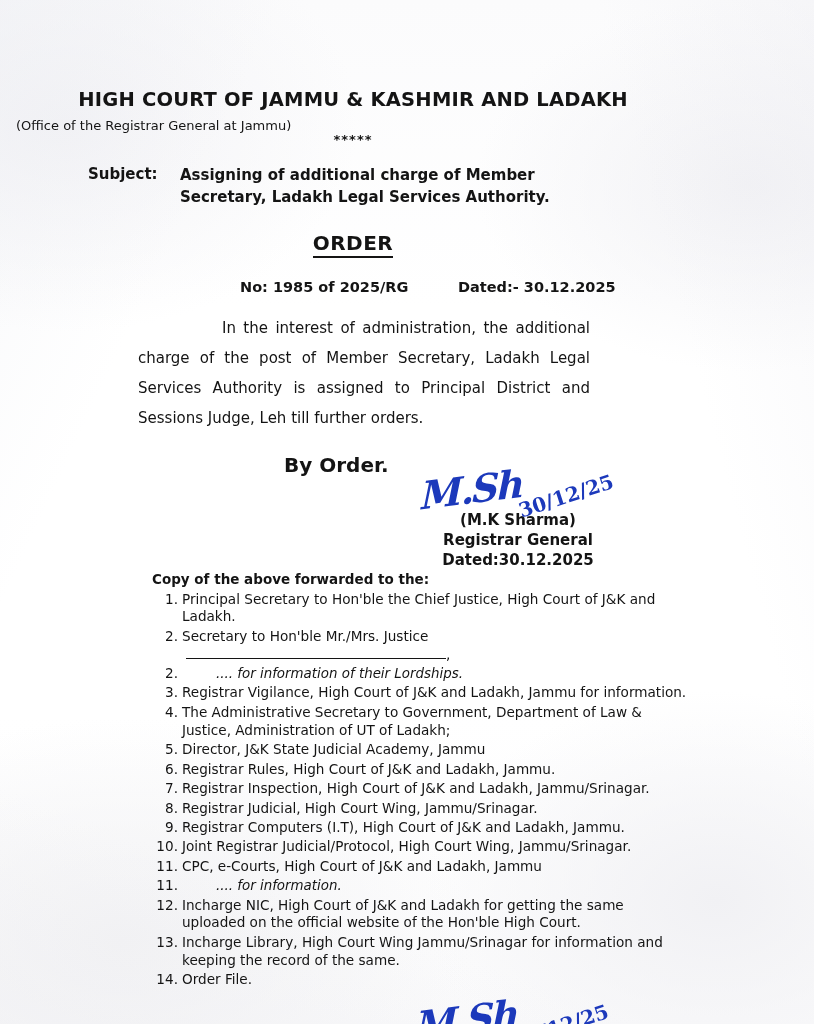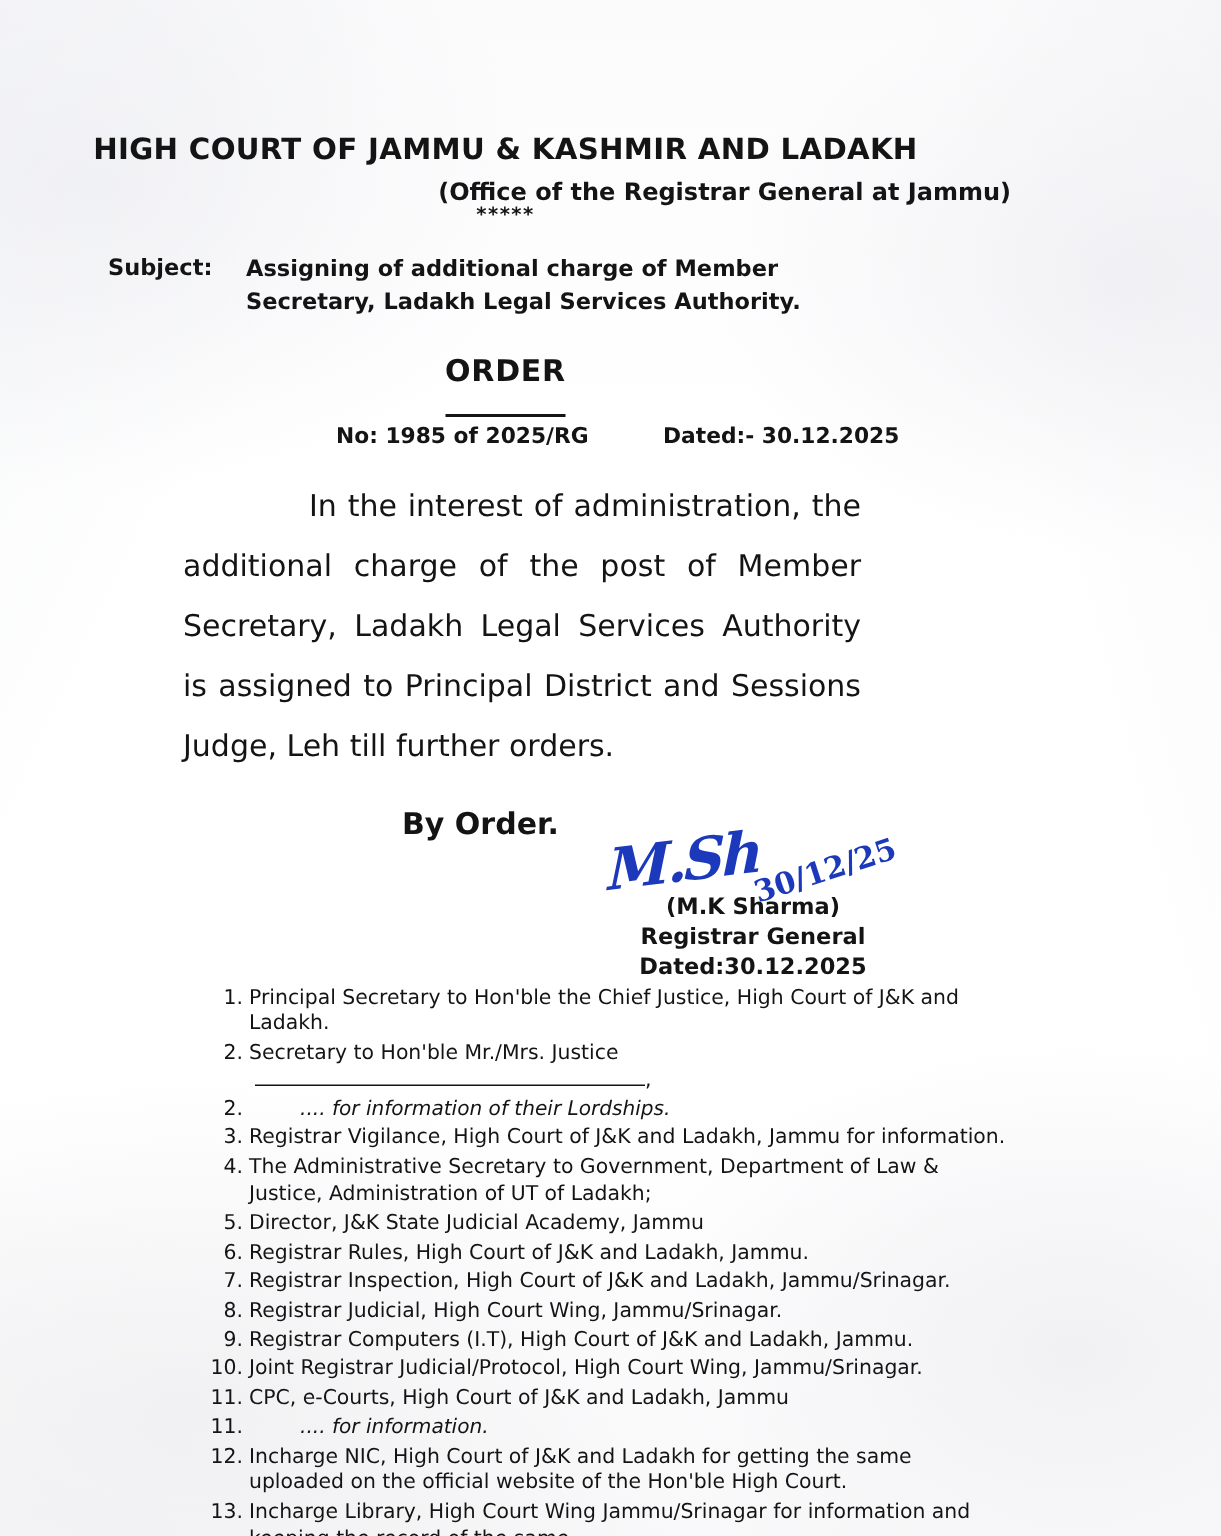--- a/index.html
+++ b/index.html
@@ -30,37 +30,37 @@
     position: absolute;
     inset: 0;
     pointer-events: none;
     background:
       linear-gradient(115deg, rgba(230,232,238,0.30) 0%, rgba(255,255,255,0) 22%),
       linear-gradient(255deg, rgba(232,232,238,0.28) 0%, rgba(255,255,255,0) 20%),
       linear-gradient(20deg, rgba(236,236,240,0.35) 0%, rgba(255,255,255,0) 18%);
   }
   .content {
     position: absolute;
-    left: 0; top: 0;
+    left: 16px; top: 0;
     width: 674px;
     height: 1024px;
     padding: 0;
   }
 
   .title {
     text-align: center;
     font-weight: bold;
     font-size: 19.5px;
     letter-spacing: 0.2px;
     margin-top: 88px;
   }
   .subtitle {
-    text-align: right;
-    font-weight: bold;
-    font-size: 16px;
+    text-align: left;
+    font-weight: normal;
+    font-size: 13px;
     margin-top: 7px;
   }
   .stars {
     text-align: center;
     font-weight: bold;
     font-size: 13px;
     letter-spacing: 1px;
     margin-top: -1px;
   }
 
@@ -78,37 +78,37 @@
 
   .order-heading {
     text-align: center;
     margin-top: 22px;
     font-weight: bold;
     font-size: 20px;
     letter-spacing: 0.5px;
   }
   .order-heading span {
     border-bottom: 2px solid #141414;
-    padding-bottom: 17px;
+    padding-bottom: 1px;
   }
 
   .no-date-row {
     margin-top: 24px;
     display: flex;
     font-weight: bold;
     font-size: 14.5px;
     padding-left: 224px;
   }
   .no-date-row .no { width: 218px; flex: 0 0 218px; }
 
   .body-para {
     margin-top: 18px;
     padding-left: 122px;
     padding-right: 100px;
-    font-size: 20px;
+    font-size: 15px;
     line-height: 2.0;
     text-align: justify;
     text-indent: 84px;
   }
 
   .by-order {
     margin-top: 20px;
     padding-left: 268px;
     font-weight: bold;
     font-size: 20px;
@@ -250,20 +250,21 @@
 
     <div class="by-order">By Order.</div>
 
     <div class="sign-block">
       <span class="sig">M.Sh</span><span class="sig-date">30/12/25</span>
       <div class="sign-name">(M.K Sharma)</div>
       <div class="sign-desig">Registrar General</div>
       <div class="sign-date-text">Dated:30.12.2025</div>
     </div>
 
+    <div class="endorse-copy">Copy of the above forwarded to the:</div>
 
     <ol class="recipients">
       <li><span>Principal Secretary to Hon'ble the Chief Justice, High Court of J&amp;K and Ladakh.</span></li>
       <li><span>Secretary to Hon'ble Mr./Mrs. Justice</span><span class="blankline"></span>,</li>
       <li class="no-marker" style="counter-increment:none; padding-left:0; list-style:none;">
         <div class="note">.... for information of their Lordships.</div>
       </li>
       <li><span>Registrar Vigilance, High Court of J&amp;K and Ladakh, Jammu for information.</span></li>
       <li><span>The Administrative Secretary to Government, Department of Law &amp; Justice, Administration of UT of Ladakh;</span></li>
       <li><span>Director, J&amp;K State Judicial Academy, Jammu</span></li>

